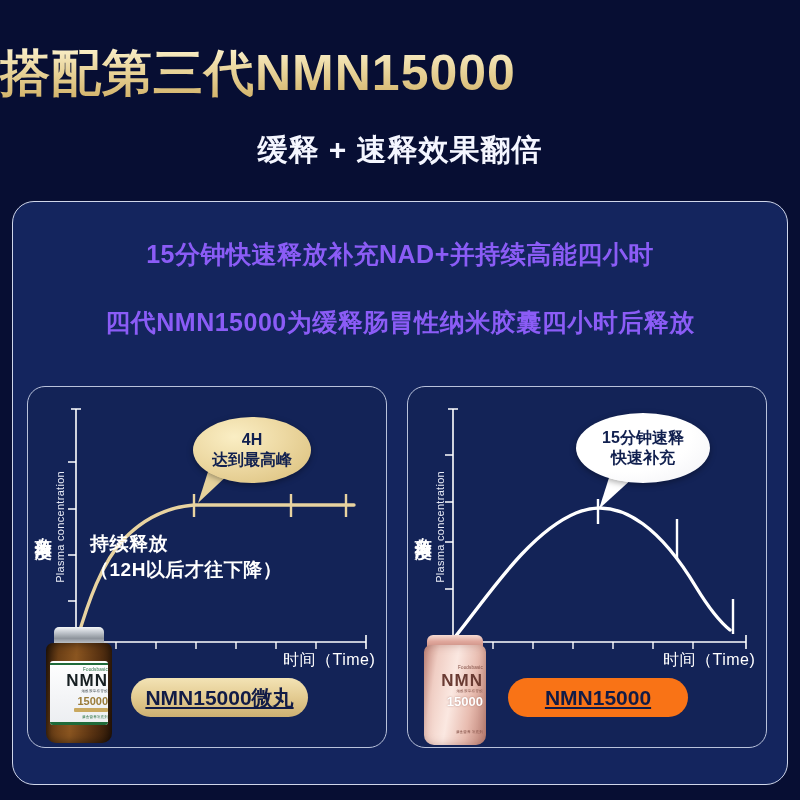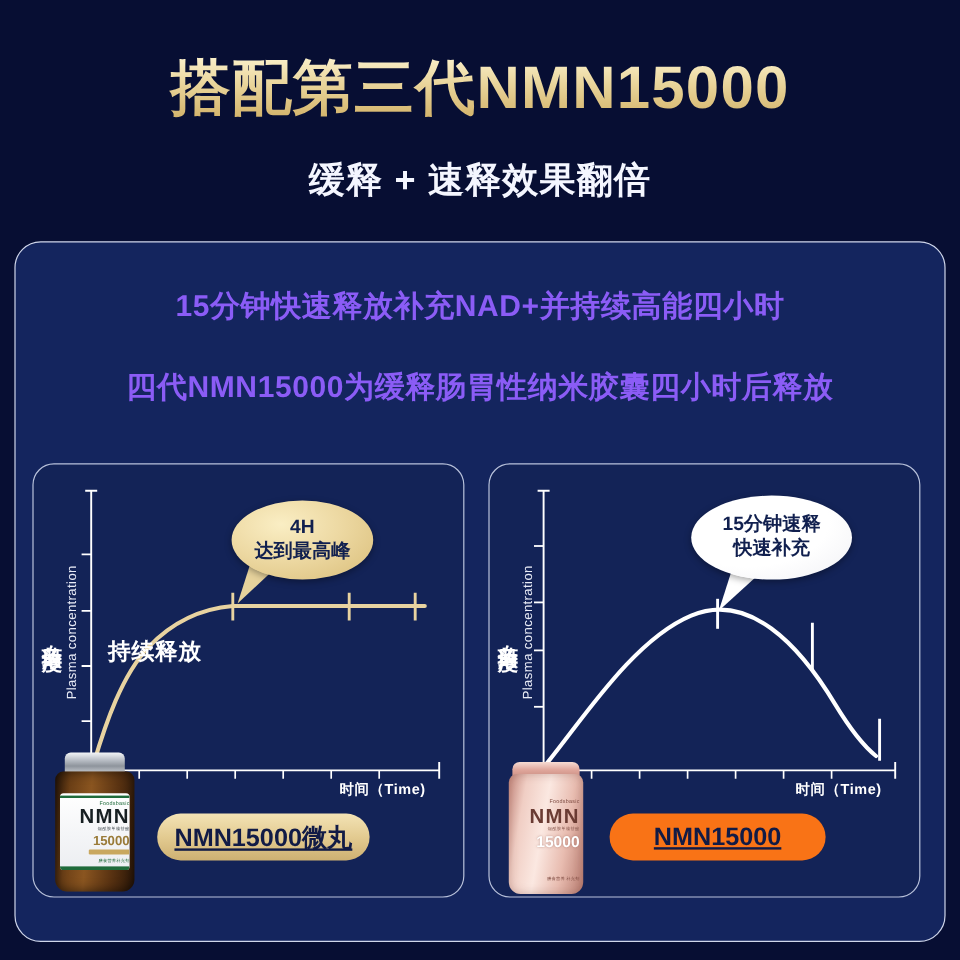--- a/index.html
+++ b/index.html
@@ -7,21 +7,21 @@
     width:800px;height:800px;
     background:#070e33;
     font-family:"Liberation Sans","DejaVu Sans",sans-serif;
     overflow:hidden;
     position:relative;
   }
   #stage{position:absolute;inset:0;width:800px;height:800px;}
 
   
   .title{
-    position:absolute;left:0;top:44px;width:800px;text-align:center;
+    position:absolute;left:0;top:44px;width:800px;text-align:left;
     font-size:50px;font-weight:bold;letter-spacing:1px;
     background:linear-gradient(180deg,#fdf4d2 0%,#e9d49a 45%,#cfae63 100%);
     -webkit-background-clip:text;background-clip:text;color:transparent;
     -webkit-text-fill-color:transparent;
     line-height:1.18;white-space:nowrap;
   }
   .subtitle{
     position:absolute;left:0;top:130px;width:800px;text-align:center;
     font-size:30px;font-weight:bold;color:#f4f6ff;letter-spacing:1px;
     white-space:nowrap;
@@ -58,21 +58,21 @@
     writing-mode:vertical-rl;text-orientation:upright;
     font-size:17px;font-weight:bold;color:#ffffff;letter-spacing:2px;
     line-height:1.05;
   }
   .y-en{
     transform:rotate(180deg);writing-mode:vertical-rl;
     font-size:11px;color:#e8ebf6;letter-spacing:0.3px;white-space:nowrap;
   }
 
   .xaxis-label{
-    position:absolute;font-size:12px;font-weight:bold;color:#ffffff;
+    position:absolute;font-size:16px;font-weight:normal;color:#ffffff;
     white-space:nowrap;letter-spacing:0.5px;
   }
 
   
   .bubble{
     position:absolute;display:flex;flex-direction:column;
     align-items:center;justify-content:center;text-align:center;
     border-radius:50%;font-weight:bold;color:#11204f;line-height:1.28;
   }
   .bubble.gold{
@@ -172,20 +172,21 @@
       <path d="M 186 66 L 170 116 L 204 84 Z" fill="#e6d29c"></path>
     </svg>
 
     <div class="bubble gold" style="left:165px;top:30px;width:118px;height:66px;font-size:16px;">
       <span>4H</span>
       <span>达到最高峰</span>
     </div>
 
     <div class="note" style="left:62px;top:144px;">
       <div>持续释放</div>
+      <div>（12H以后才往下降）</div>
     </div>
 
     <div class="xaxis-label" style="left:255px;top:263px;">时间（Time)</div>
 
     <div class="bottle" style="left:18px;top:240px;width:66px;height:116px;">
       <div class="cap" style="top:0;width:50px;height:19px;
            background:linear-gradient(180deg,#f4f6f8 0%,#c3c8cf 28%,#8e949c 60%,#d7dbe0 100%);"></div>
       <div class="body" style="top:16px;width:66px;height:100px;
            background:linear-gradient(95deg,#2a1708 0%,#6b3f16 18%,#8a5520 42%,#5a3312 72%,#2b1708 100%);
            box-shadow:inset 0 0 10px rgba(0,0,0,.6);"></div>

